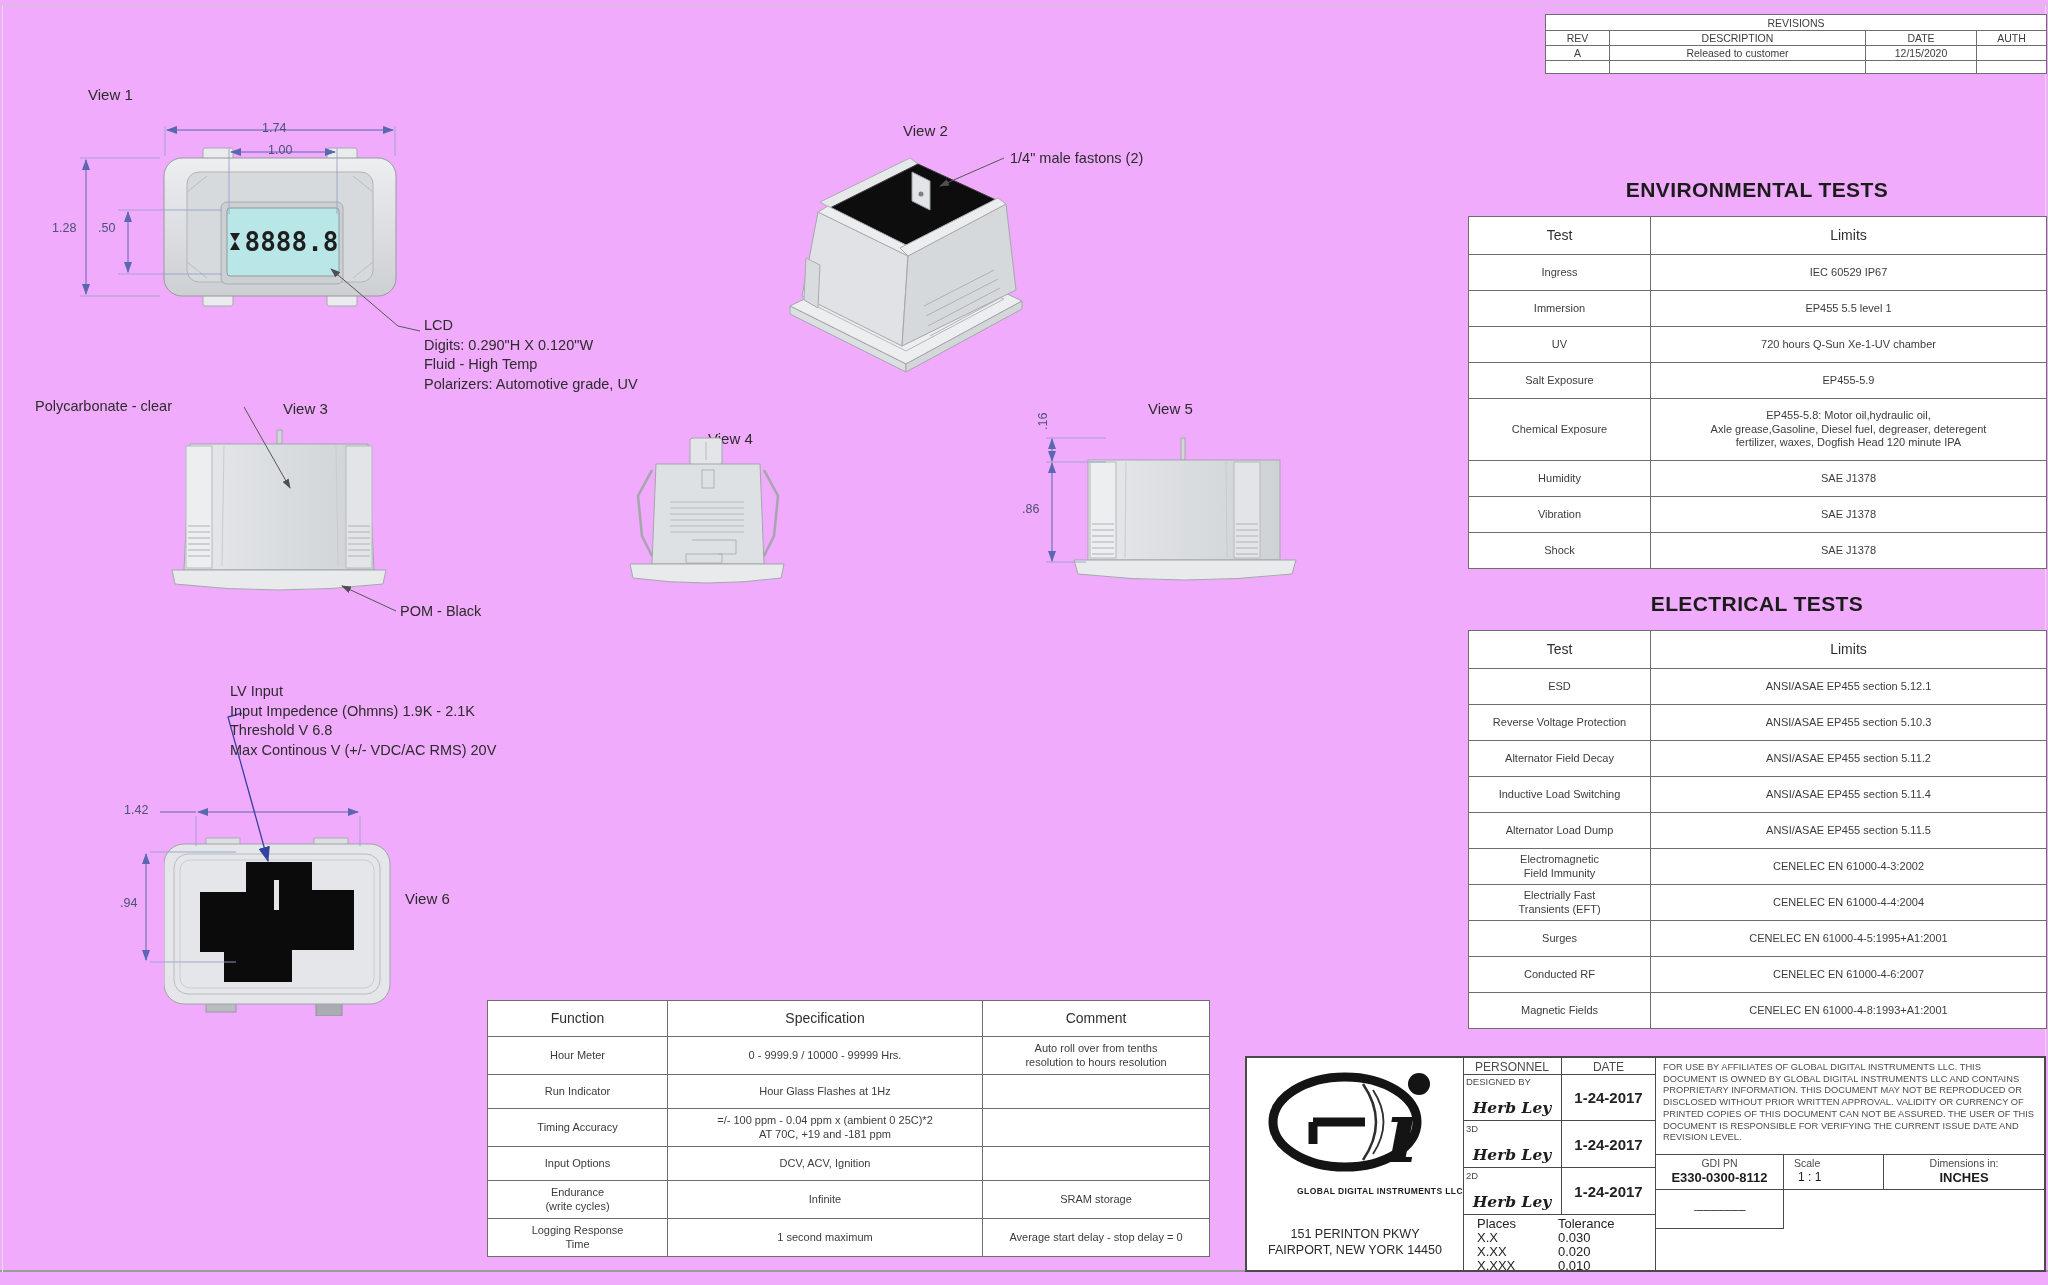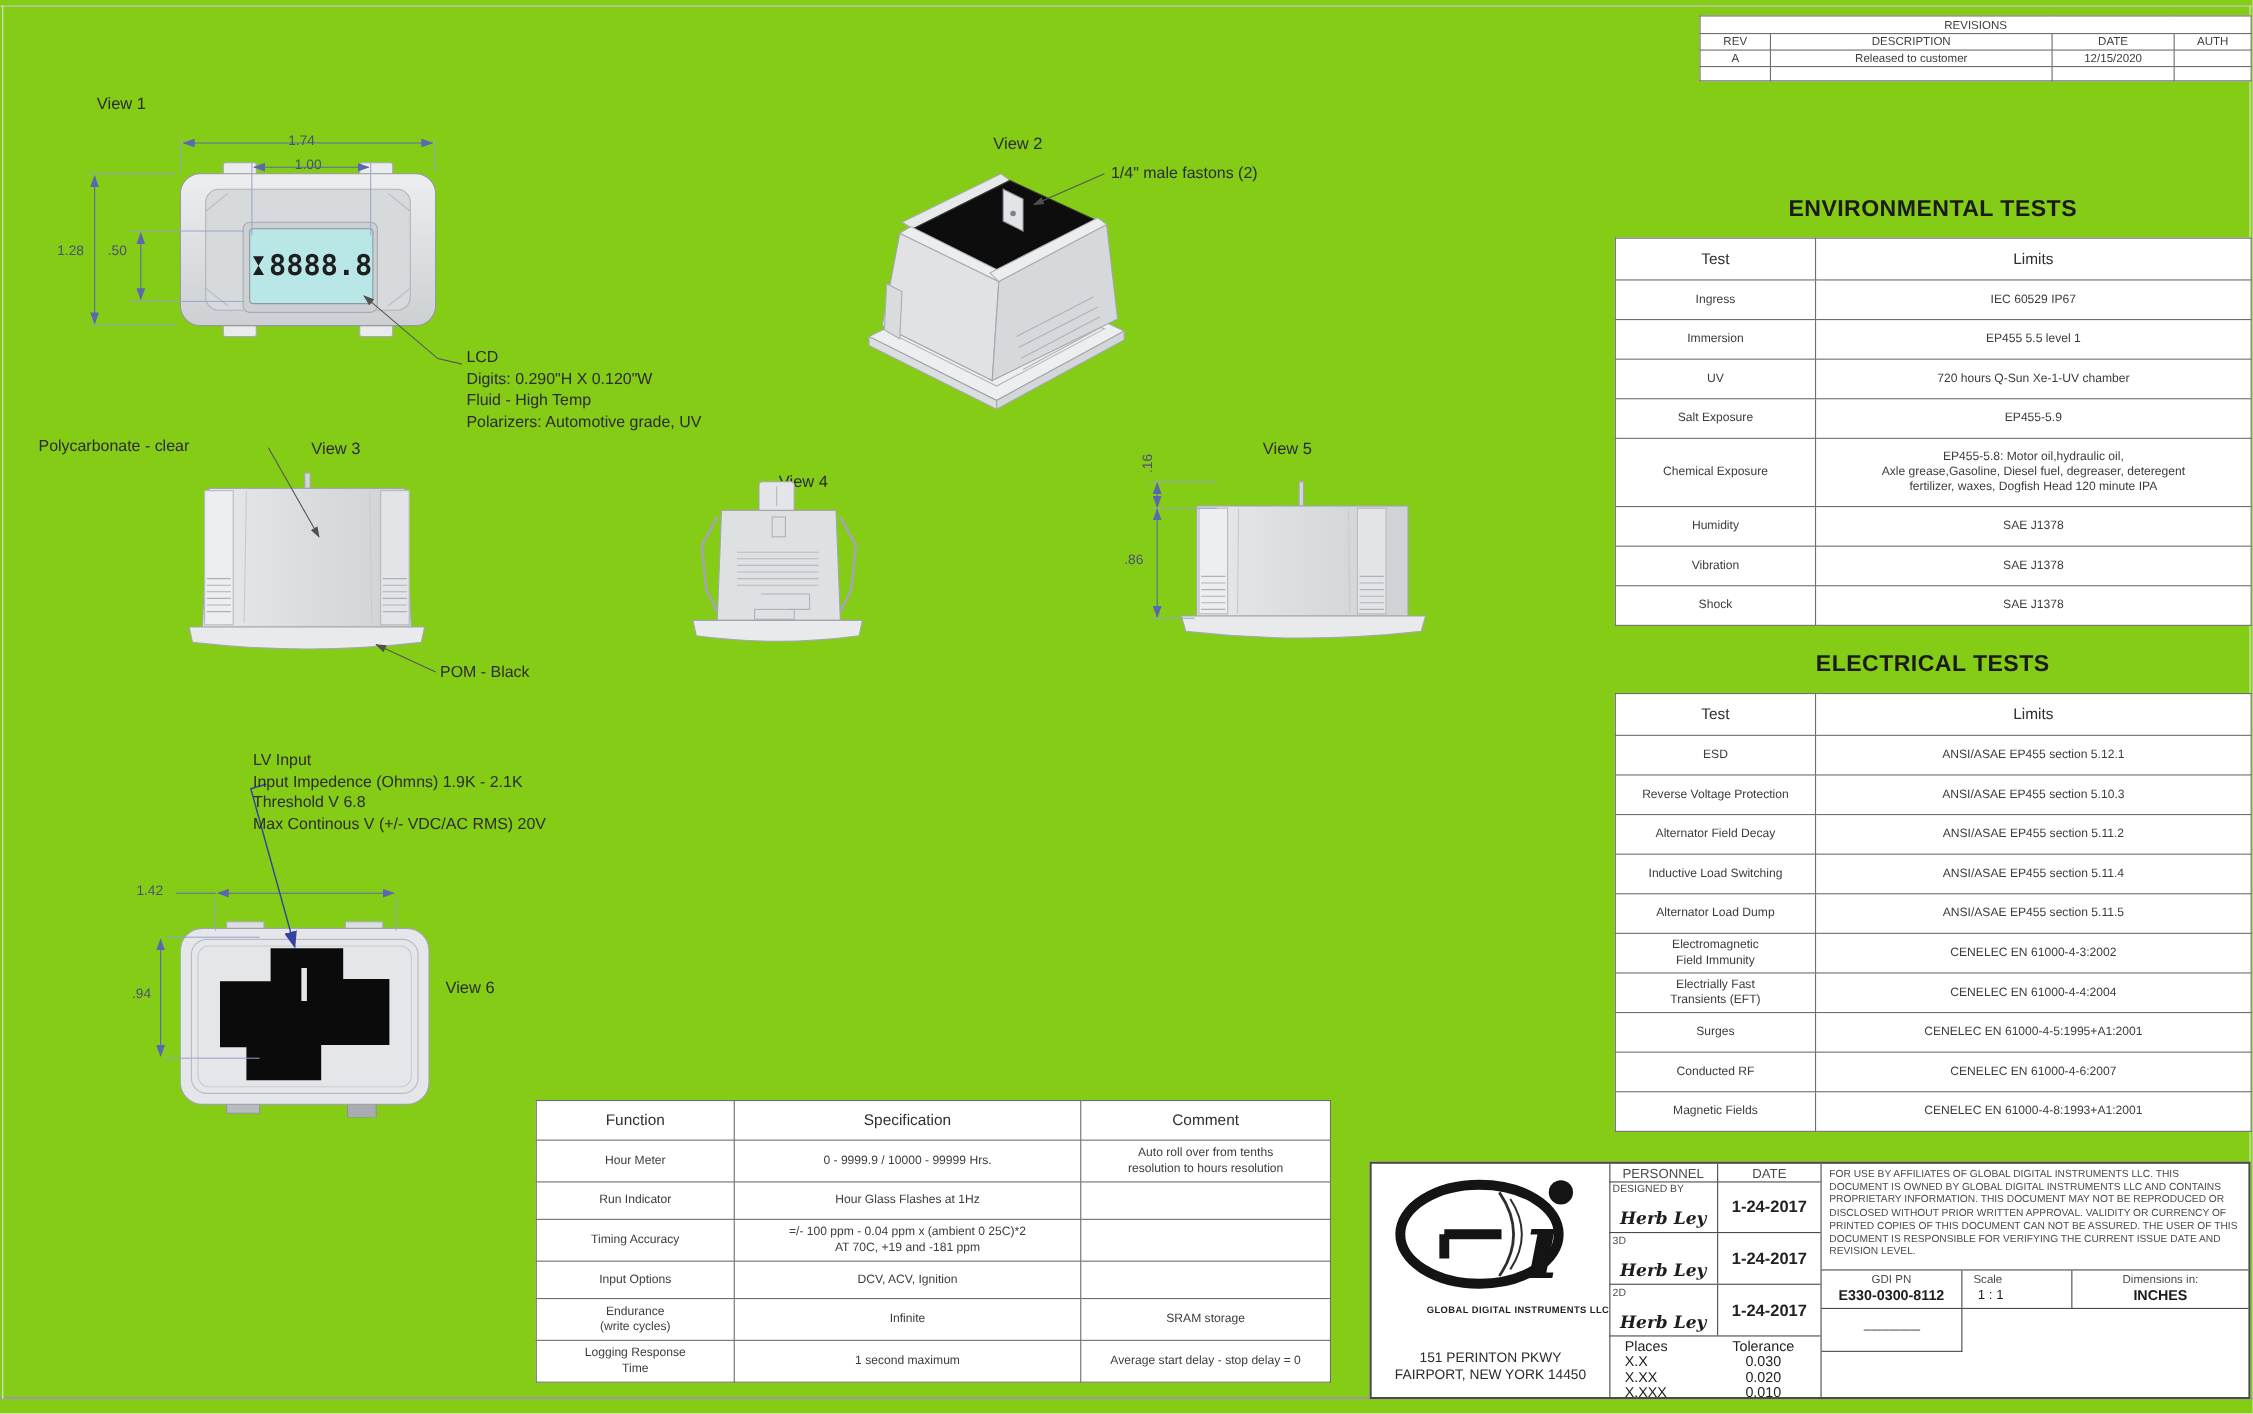--- a/index.html
+++ b/index.html
@@ -1,16 +1,16 @@
 <!DOCTYPE html>
 <html><head>
 <meta charset="utf-8">
 <style>
   html,body{margin:0;padding:0;background:#ffffff;font-family:"Liberation Sans",sans-serif;}
-  .sheet{position:relative;width:2048px;height:1285px;background:#84cc16;overflow:hidden;text-decoration:underline;}
+  .sheet{position:relative;width:2048px;height:1285px;background:#f0abfc;overflow:hidden;text-decoration:underline;}
   .abs{position:absolute;}
   .frame{position:absolute;background:#c9c9c9;}
   .lbl{position:absolute;font-size:15px;color:#2b2b2b;white-space:nowrap;}
   .callout{position:absolute;font-size:14.5px;color:#2c2c2c;line-height:19.5px;white-space:pre-line;}
   .dim{position:absolute;font-size:12.5px;color:#4b5272;white-space:nowrap;}
   .dim.rot{transform:rotate(-90deg);transform-origin:left top;}
   table.t{position:absolute;border-collapse:collapse;table-layout:fixed;background:#fff;}
   table.t td{border:1px solid #6e6e6e;text-align:center;vertical-align:middle;font-size:11px;color:#3c3c3c;padding:1px 4px;white-space:pre-line;line-height:13.5px;}
   table.t tr.hdr td{font-size:14px;color:#2f2f2f;}
   table.rev td{font-size:10.5px;padding:0 3px;line-height:12px;}
@@ -27,21 +27,21 @@
   .tb .col3{position:absolute;left:409px;top:0;width:388px;height:100%;}
   .tb .phdr{position:absolute;left:0;top:0;width:100%;height:16px;border-bottom:1px solid #4a4a4a;font-size:12px;color:#4a4a4a;}
   .tb .phdr span{position:absolute;top:2px;text-align:center;}
   .tb .prow{position:absolute;left:0;width:100%;height:47px;border-bottom:1px solid #4a4a4a;box-sizing:border-box;}
   .tb .vline{position:absolute;left:98px;top:0;width:1px;height:100%;background:#4a4a4a;}
   .tb .role{position:absolute;left:3px;top:2px;font-size:9.5px;color:#4a4a4a;}
   .sig{position:absolute;left:0;width:98px;bottom:3px;text-align:center;font-family:"DejaVu Serif",serif;font-style:italic;font-weight:600;font-size:15.5px;color:#1d1d1d;}
   .pdate{position:absolute;left:98px;top:0;width:95px;height:100%;display:flex;align-items:center;justify-content:center;font-size:15px;font-weight:bold;color:#222;}
   .tol{position:absolute;left:0;top:157px;width:100%;height:59px;font-size:13px;color:#222;}
   .tol .c1{position:absolute;left:14px;top:2px;line-height:14px;white-space:pre-line;}
-  .tol .c2{position:absolute;left:105px;top:2px;line-height:14px;white-space:pre-line;text-align:center;width:70px;}
+  .tol .c2{position:absolute;left:95px;top:2px;line-height:14px;white-space:pre-line;width:70px;}
   .legal{position:absolute;left:0;top:0;width:100%;height:97px;border-bottom:1px solid #4a4a4a;box-sizing:border-box;padding:4px 7px;font-size:9.3px;line-height:11.7px;color:#4c4c4c;}
   .pnrow{position:absolute;left:0;top:97px;width:100%;height:35px;border-bottom:1px solid #4a4a4a;box-sizing:border-box;}
   .pncell{position:absolute;top:0;height:100%;box-sizing:border-box;text-align:center;}
   .pnlab{font-size:10.5px;color:#4a4a4a;margin-top:2px;}
   .pnval{font-size:13px;font-weight:bold;color:#1c1c1c;margin-top:1px;}
   .dashbox{position:absolute;left:0;top:132px;width:128px;height:39px;border-right:1px solid #4a4a4a;border-bottom:1px solid #4a4a4a;box-sizing:border-box;display:flex;align-items:center;justify-content:center;font-size:10px;letter-spacing:-1px;color:#333;}
   .company{position:absolute;left:0;top:128px;width:100%;text-align:right;font-size:8.5px;letter-spacing:.4px;color:#1d1d1d;font-weight:bold;}
   .addr{position:absolute;left:0;top:168px;width:100%;text-align:center;font-size:12.5px;color:#2a2a2a;line-height:16px;white-space:pre-line;}
   .lcd-digits{position:absolute;left:227px;top:208px;width:112px;height:68px;display:flex;align-items:center;justify-content:center;gap:3px;}
   .lcd-digits span{font-family:"DejaVu Sans Mono",monospace;font-weight:bold;font-size:26px;color:#1e1e1e;letter-spacing:0px;}

